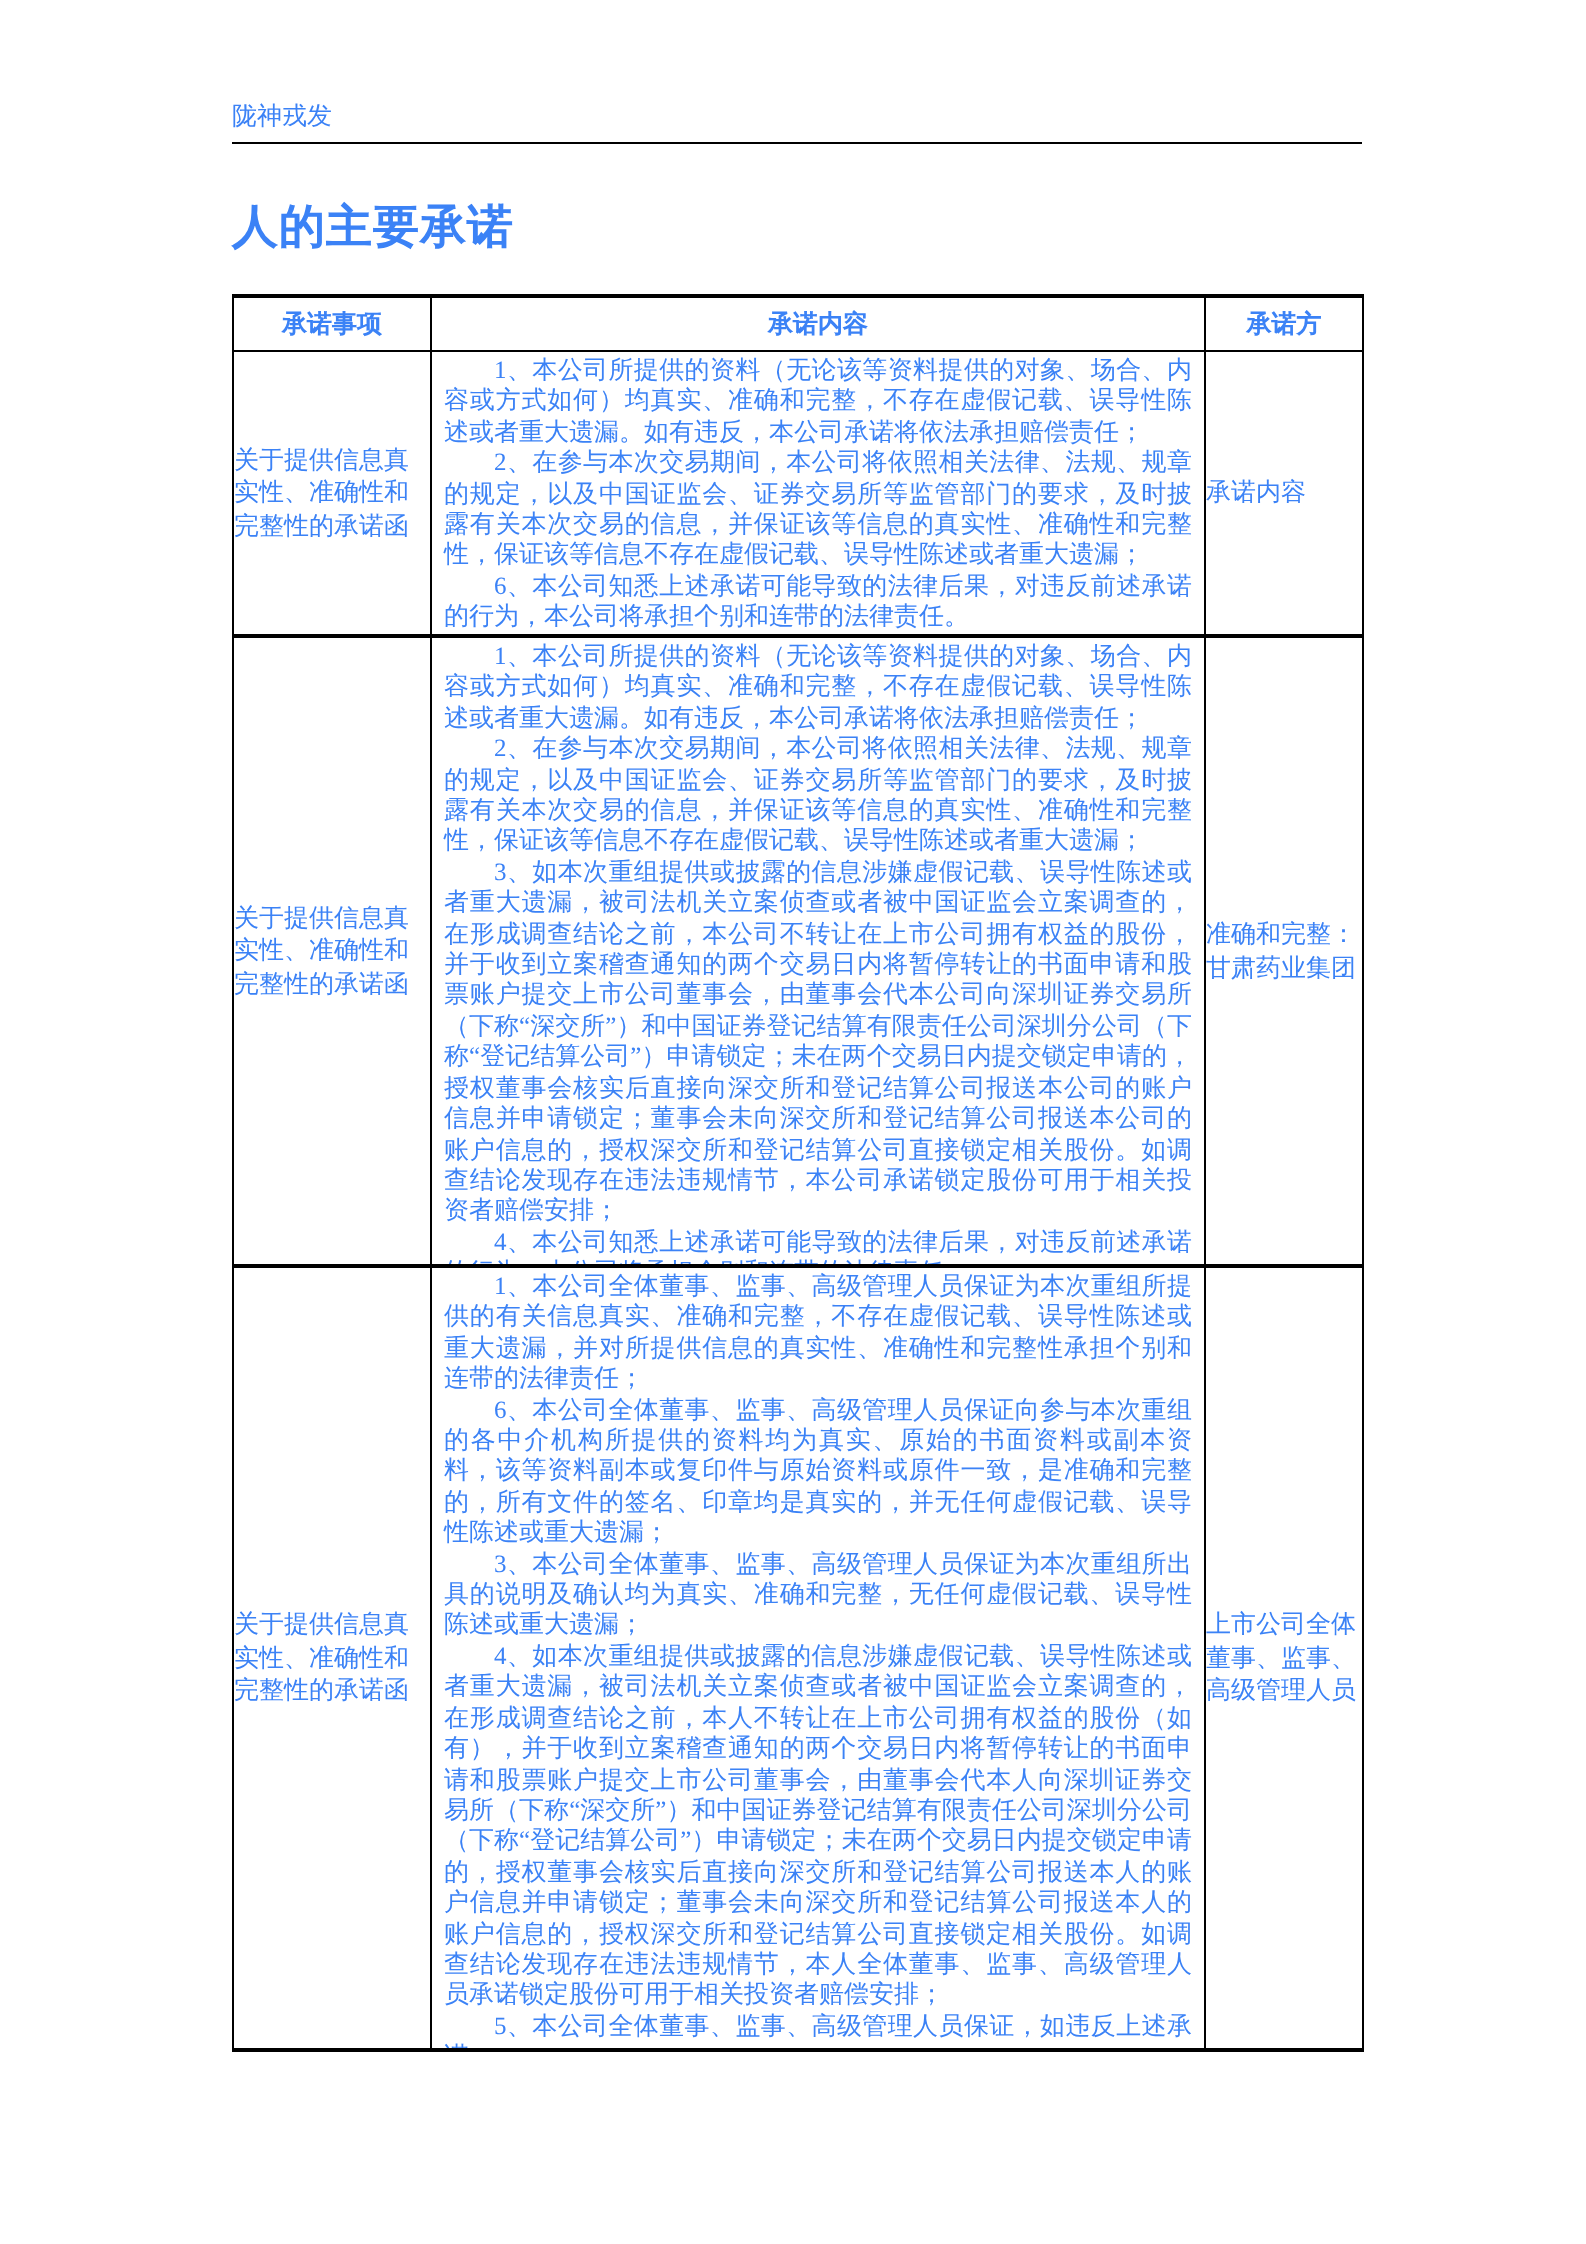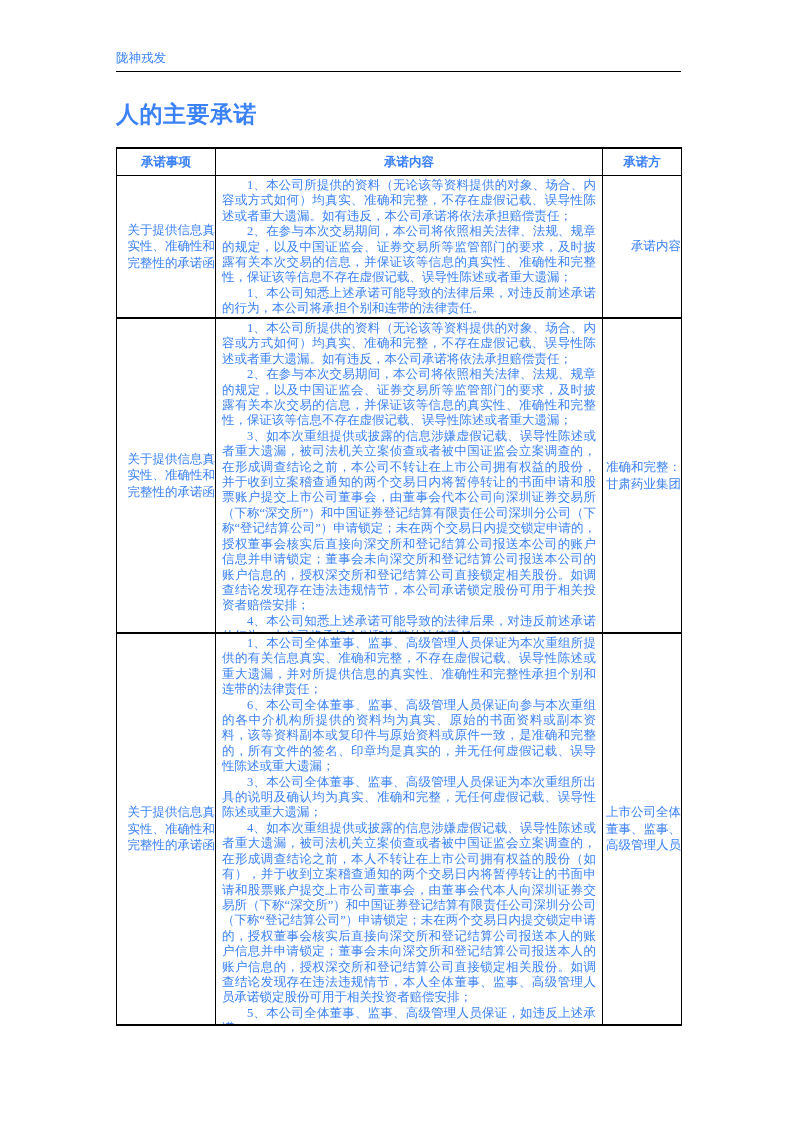--- a/index.html
+++ b/index.html
@@ -35,21 +35,21 @@
   table.commit col.c2{width:387px;}
   table.commit col.c3{width:79px;}
   table.commit th,table.commit td{border:1px solid #000;padding:0;vertical-align:middle;}
   table.commit{border-top:2.5px solid #000;border-bottom:2.5px solid #000;}
   table.commit thead th{
     height:26px;text-align:center;font-weight:bold;
     font-family:"DejaVu Sans","Liberation Sans",sans-serif;
     font-size:12.5px;
   }
   tr.sep td{border-top:2px solid #000;}
-  td.item,td.party{text-align:right;line-height:16.5px;padding:2px 3px;}
+  td.item,td.party{text-align:left;line-height:16.5px;padding:2px 3px;}
   td.content{vertical-align:top;}
   td.content .wrap{
     padding:2px 6px 0 6px;overflow:hidden;
     text-align:justify;line-height:15.4px;
   }
   .wrap.h1{height:139px;}
   .wrap.h2{height:311px;}
   .wrap.h3{height:388px;}
   td.content p{margin:0;text-indent:2em;font-family:Liberation Serif, serif;}
   
@@ -82,21 +82,21 @@
         <th>承诺方</th>
       </tr>
     </thead>
     <tbody>
       <tr>
         <td class="item">关于提供信息真实性、准确性和完整性的承诺函</td>
         <td class="content">
           <div class="wrap h1">
             <p>1、本公司所提供的资料（无论该等资料提供的对象、场合、内容或方式如何）均真实、准确和完整，不存在虚假记载、误导性陈述或者重大遗漏。如有违反，本公司承诺将依法承担赔偿责任；</p>
             <p>2、在参与本次交易期间，本公司将依照相关法律、法规、规章的规定，以及中国证监会、证券交易所等监管部门的要求，及时披露有关本次交易的信息，并保证该等信息的真实性、准确性和完整性，保证该等信息不存在虚假记载、误导性陈述或者重大遗漏；</p>
-            <p>1、本公司知悉上述承诺可能导致的法律后果，对违反前述承诺的行为，本公司将承担个别和连带的法律责任。</p>
+            <p>6、本公司知悉上述承诺可能导致的法律后果，对违反前述承诺的行为，本公司将承担个别和连带的法律责任。</p>
           </div>
         </td>
         <td class="party">承诺内容</td>
       </tr>
       <tr class="sep">
         <td class="item">关于提供信息真实性、准确性和完整性的承诺函</td>
         <td class="content">
           <div class="wrap h2">
             <p>1、本公司所提供的资料（无论该等资料提供的对象、场合、内容或方式如何）均真实、准确和完整，不存在虚假记载、误导性陈述或者重大遗漏。如有违反，本公司承诺将依法承担赔偿责任；</p>
             <p>2、在参与本次交易期间，本公司将依照相关法律、法规、规章的规定，以及中国证监会、证券交易所等监管部门的要求，及时披露有关本次交易的信息，并保证该等信息的真实性、准确性和完整性，保证该等信息不存在虚假记载、误导性陈述或者重大遗漏；</p>

